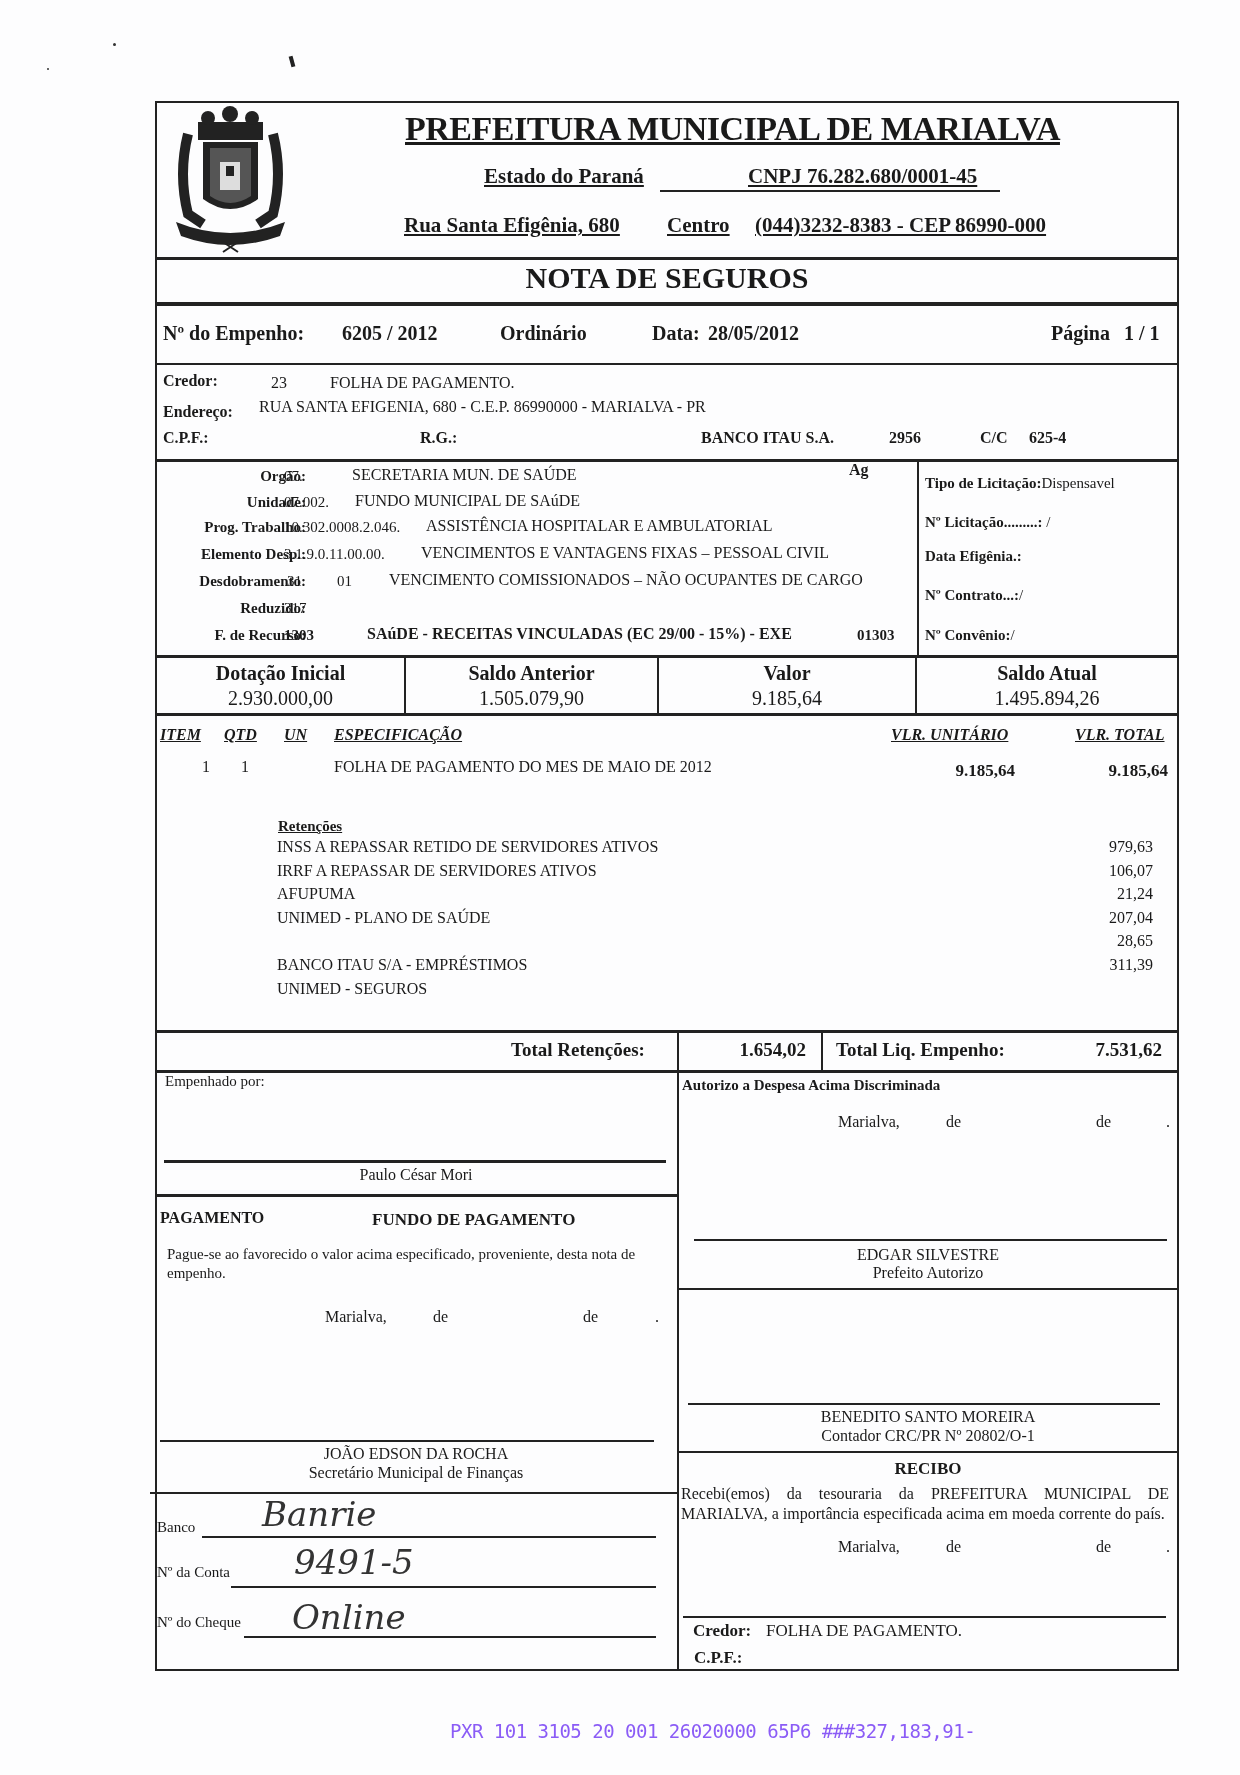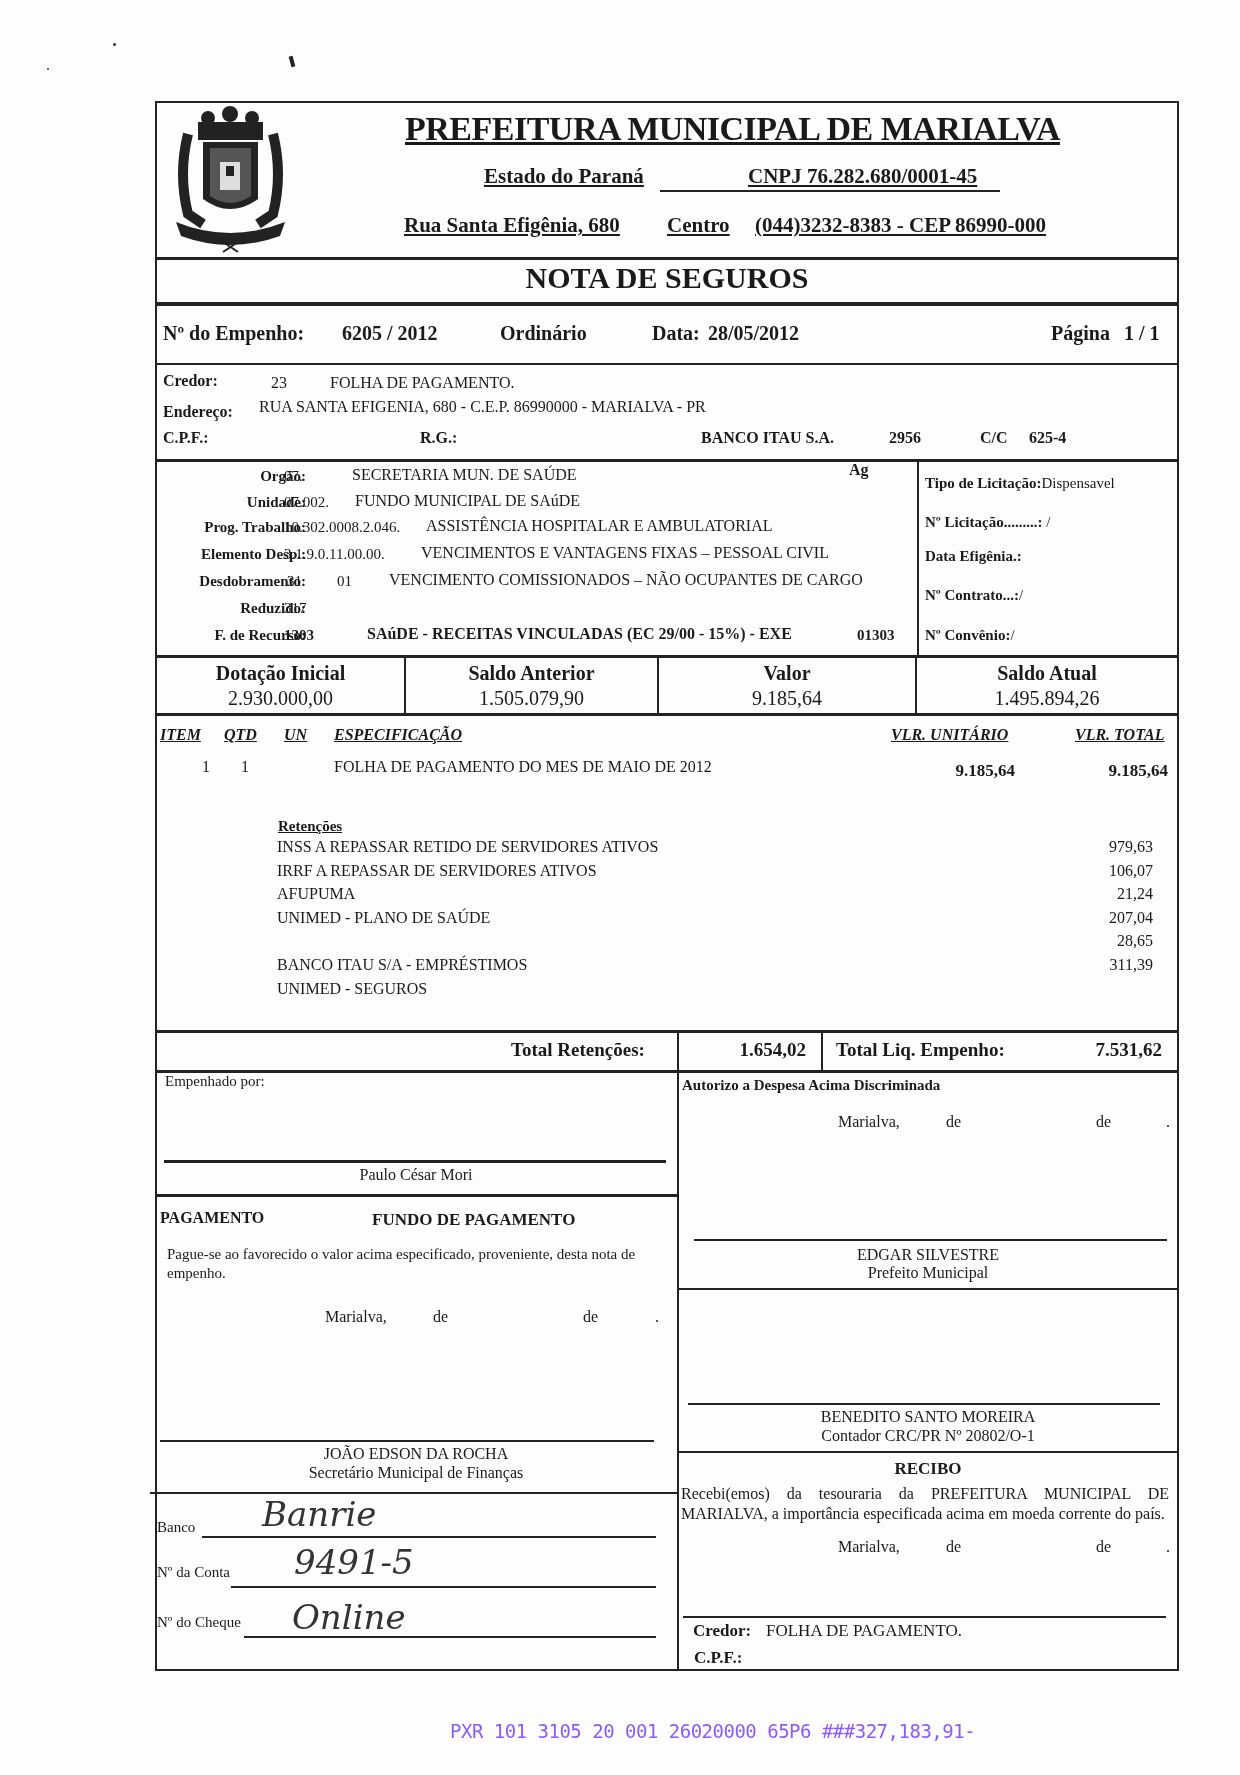--- a/index.html
+++ b/index.html
@@ -173,21 +173,21 @@
 <div class="line-h" style="left:155px;top:1194px;width:522px;height:3px;"></div>
 
 <div class="abs b" style="left:682px;top:1077px;font-size:15px;">Autorizo a Despesa Acima Discriminada</div>
 <div class="abs" style="left:838px;top:1113px;font-size:16px;">Marialva,</div>
 <div class="abs" style="left:946px;top:1113px;font-size:16px;">de</div>
 <div class="abs" style="left:1096px;top:1113px;font-size:16px;">de</div>
 <div class="abs" style="left:1166px;top:1113px;font-size:16px;">.</div>
 
 <div class="line-h" style="left:694px;top:1239px;width:473px;"></div>
 <div class="abs center" style="left:677px;top:1246px;width:502px;font-size:16px;">EDGAR SILVESTRE</div>
-<div class="abs center" style="left:677px;top:1264px;width:502px;font-size:16px;">Prefeito Municipal</div>
+<div class="abs center" style="left:677px;top:1264px;width:502px;font-size:16px;">Prefeito Autorizo</div>
 <div class="line-h" style="left:677px;top:1288px;width:502px;"></div>
 
 <div class="abs b" style="left:160px;top:1209px;font-size:16px;">PAGAMENTO</div>
 <div class="abs b" style="left:372px;top:1210px;font-size:17px;">FUNDO DE PAGAMENTO</div>
 <div class="abs" style="left:167px;top:1245px;width:480px;font-size:15px;line-height:19px;">Pague-se ao favorecido o valor acima especificado, proveniente, desta nota de empenho.</div>
 <div class="abs" style="left:325px;top:1308px;font-size:16px;">Marialva,</div>
 <div class="abs" style="left:433px;top:1308px;font-size:16px;">de</div>
 <div class="abs" style="left:583px;top:1308px;font-size:16px;">de</div>
 <div class="abs" style="left:655px;top:1308px;font-size:16px;">.</div>
 

